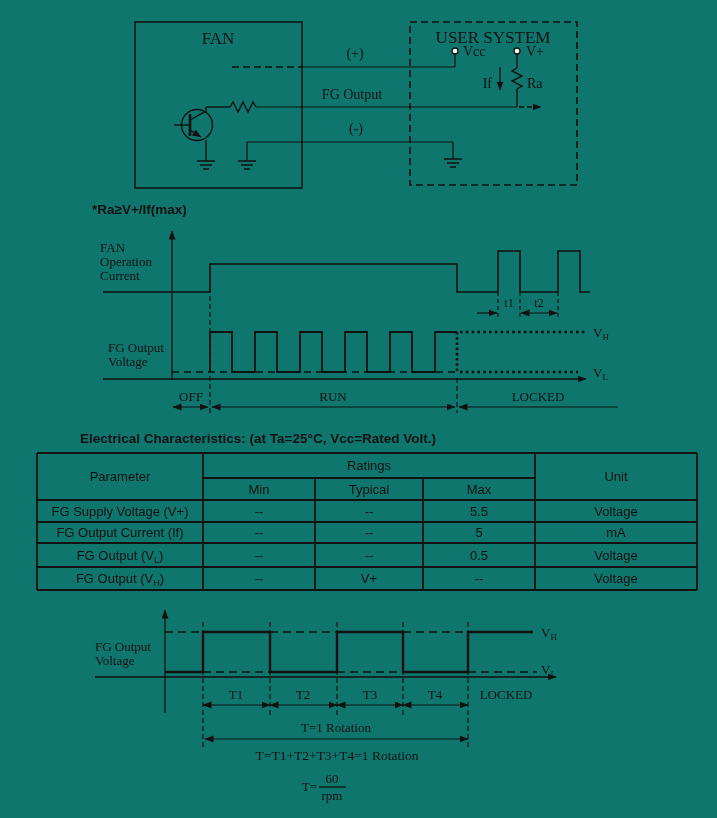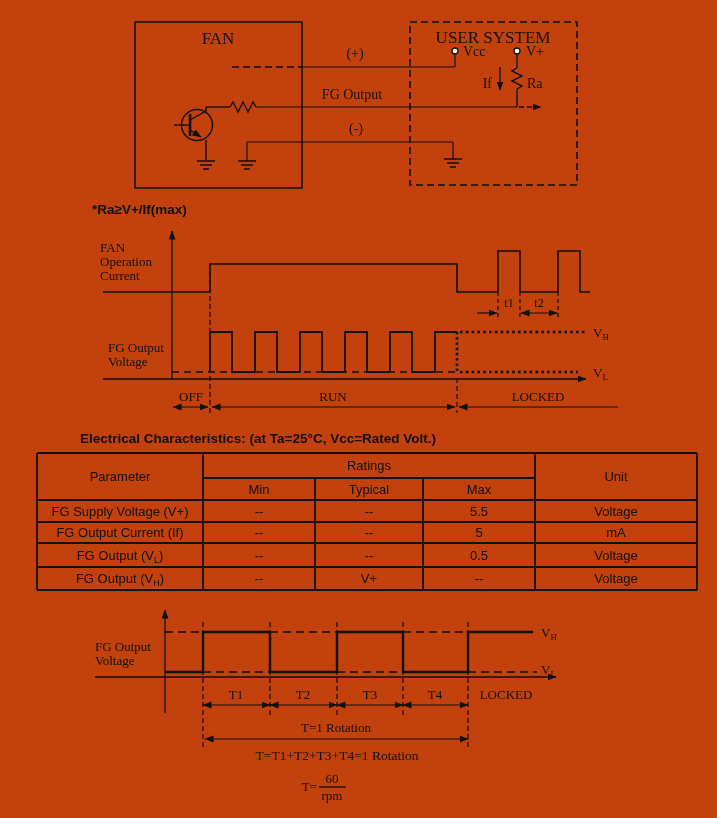--- a/index.html
+++ b/index.html
@@ -1,16 +1,16 @@
 <!DOCTYPE html>
 <html><head>
 <meta charset="utf-8">
 <style>
   html,body{margin:0;padding:0;background:#ffffff;}
-  .page{width:717px;height:818px;position:relative;background:#c2410c;overflow:hidden;}
+  .page{width:717px;height:818px;position:relative;background:#0f766e;overflow:hidden;}
   svg{display:block;}
   .ser{font-family:"Liberation Serif","DejaVu Serif",serif;fill:#111;}
   .sans{font-family:"Liberation Sans","DejaVu Sans",sans-serif;fill:#111;}
   .bold{font-weight:bold;}
   .ln{stroke:#111;fill:none;}
 </style>
 </head>
 <body>
 
 <div class="page">

